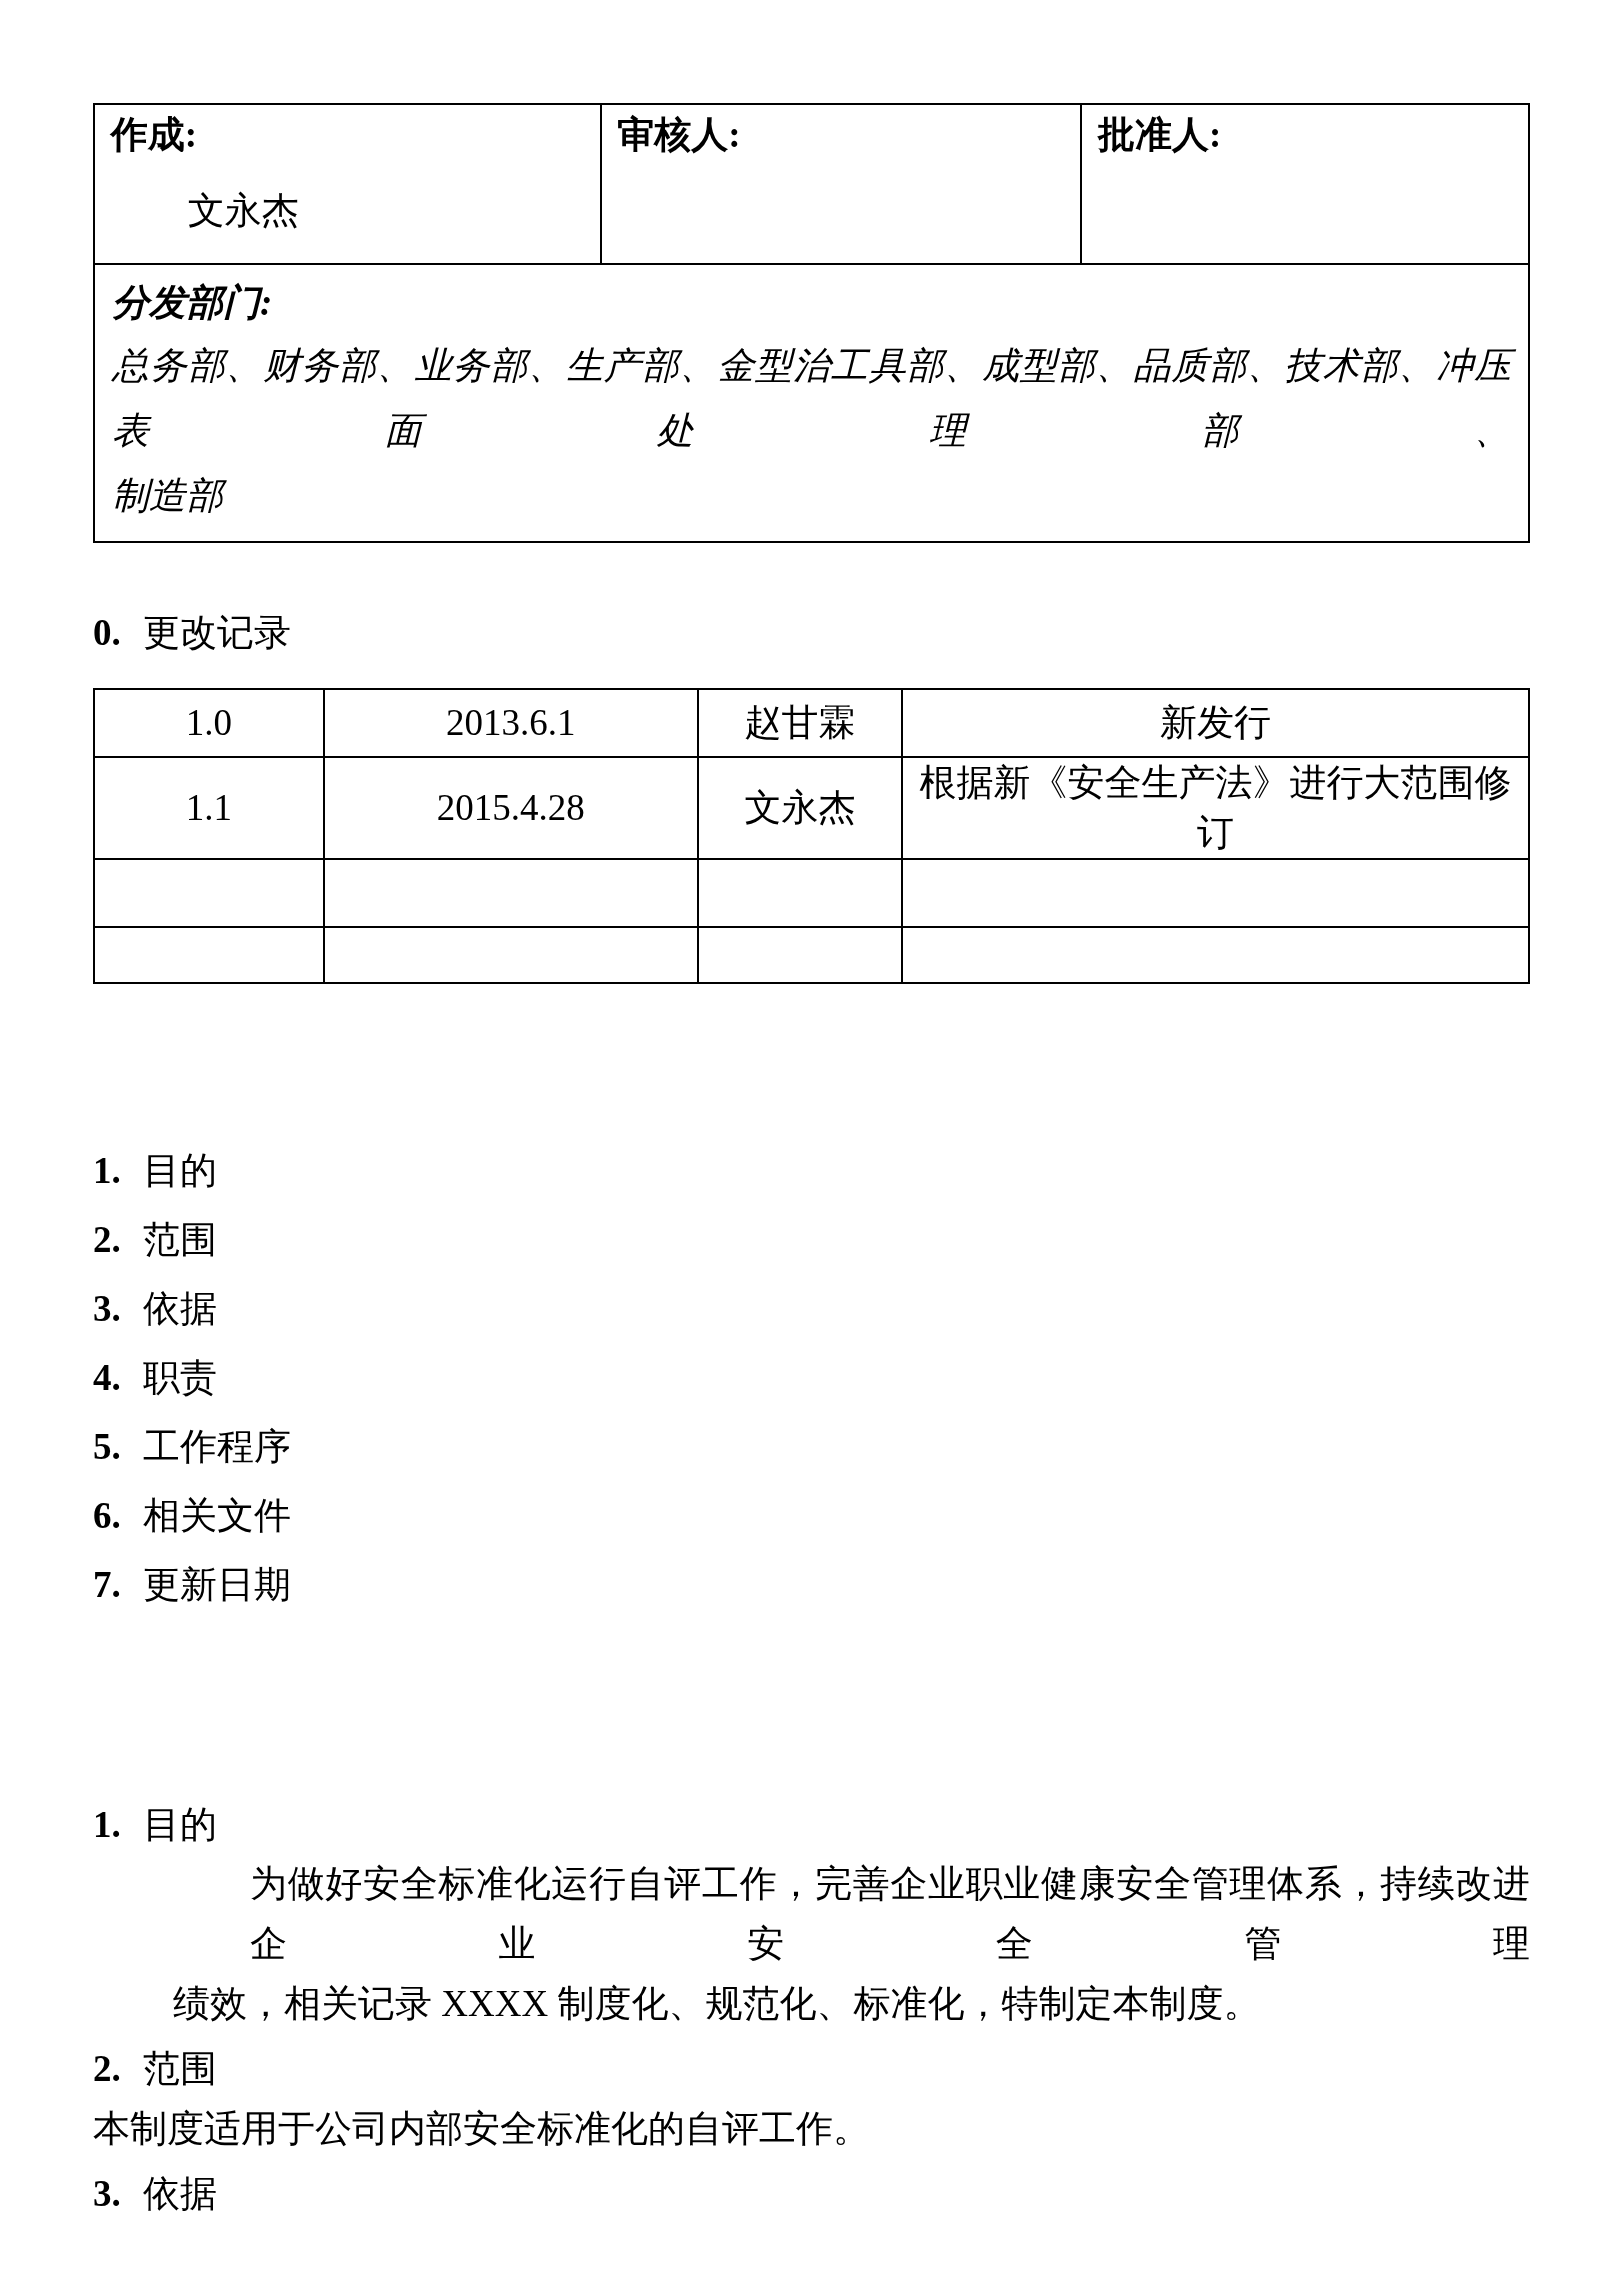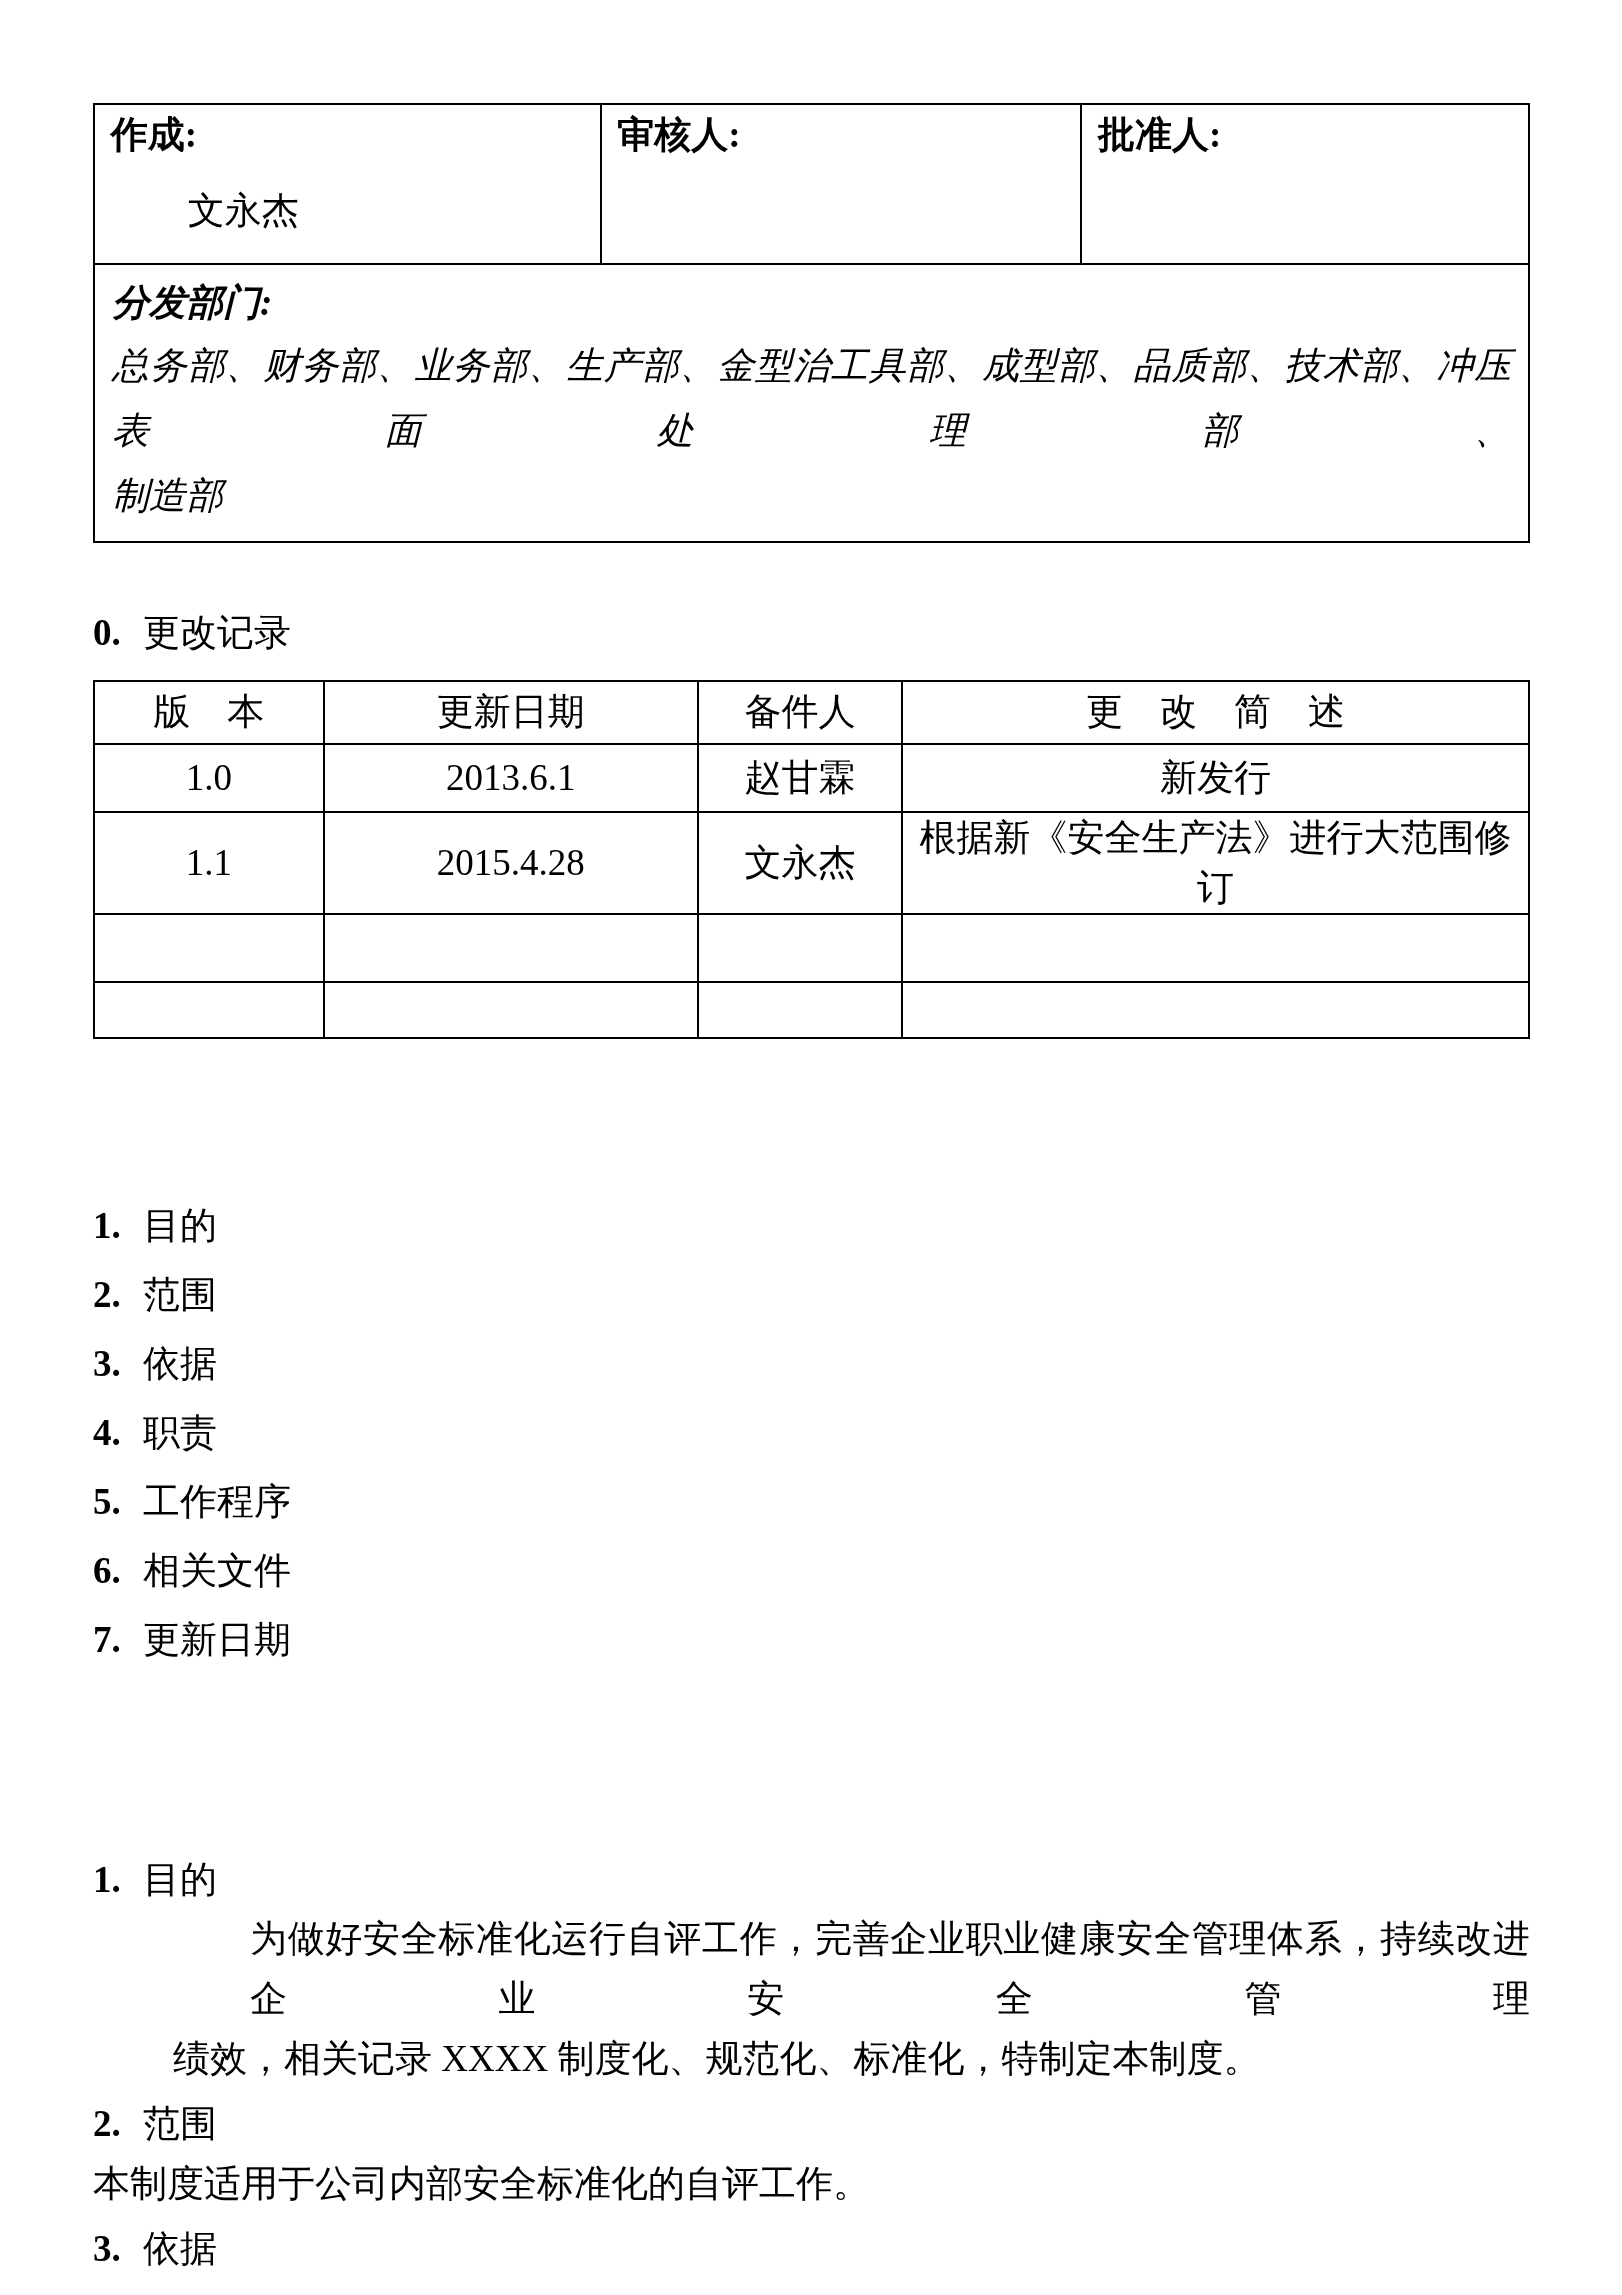--- a/index.html
+++ b/index.html
@@ -31,21 +31,21 @@
   .approval td { vertical-align: top; padding: 10.5px 15.7px; height: 160px; }
   .cell-label { font-weight: 700; line-height: 38px; }
   .author-name { margin: 38px 0 0 77px; line-height: 38px; }
   .dist-cell { height: 190px; padding: 7.9px 17px 13px 17px !important; font-style: italic; }
   .dist-label { font-weight: 700; line-height: 60px; }
   .dist-line { line-height: 65px; }
   .justify-full { text-align: justify; text-align-last: justify; }
   
   .section-head { line-height: 41px; white-space: nowrap; }
   .num { font-weight: 700; display: inline-block; min-width: 50px; }
-  .head0 { margin-top: 69px; margin-bottom: 27px; }
+  .head0 { margin-top: 69px; margin-bottom: 35px; }
   
   .changes td {
     text-align: center;
     vertical-align: middle;
     padding: 0 6.5px;
   }
   .changes .hrow td { height: 63px; }
   .changes .drow td { height: 68px; }
   .changes .erow1 td { height: 68px; }
   .changes .erow2 td { height: 56px; }
@@ -101,26 +101,20 @@
   </div>
 
   <table class="doc-table changes">
     <colgroup>
         <col style="width:16%">
         <col style="width:26.1%">
         <col style="width:14.2%">
         <col style="width:43.7%">
       </colgroup>
     <tbody>
-        <tr class="hrow">
-      <td>版　本</td>
-      <td>更新日期</td>
-      <td>备件人</td>
-      <td>更　改　简　述</td>
-    </tr>
     <tr class="drow">
       <td>1.0</td>
       <td>2013.6.1</td>
       <td>赵甘霖</td>
       <td>新发行</td>
     </tr>
     <tr class="drow">
       <td>1.1</td>
       <td>2015.4.28</td>
       <td>文永杰</td>

